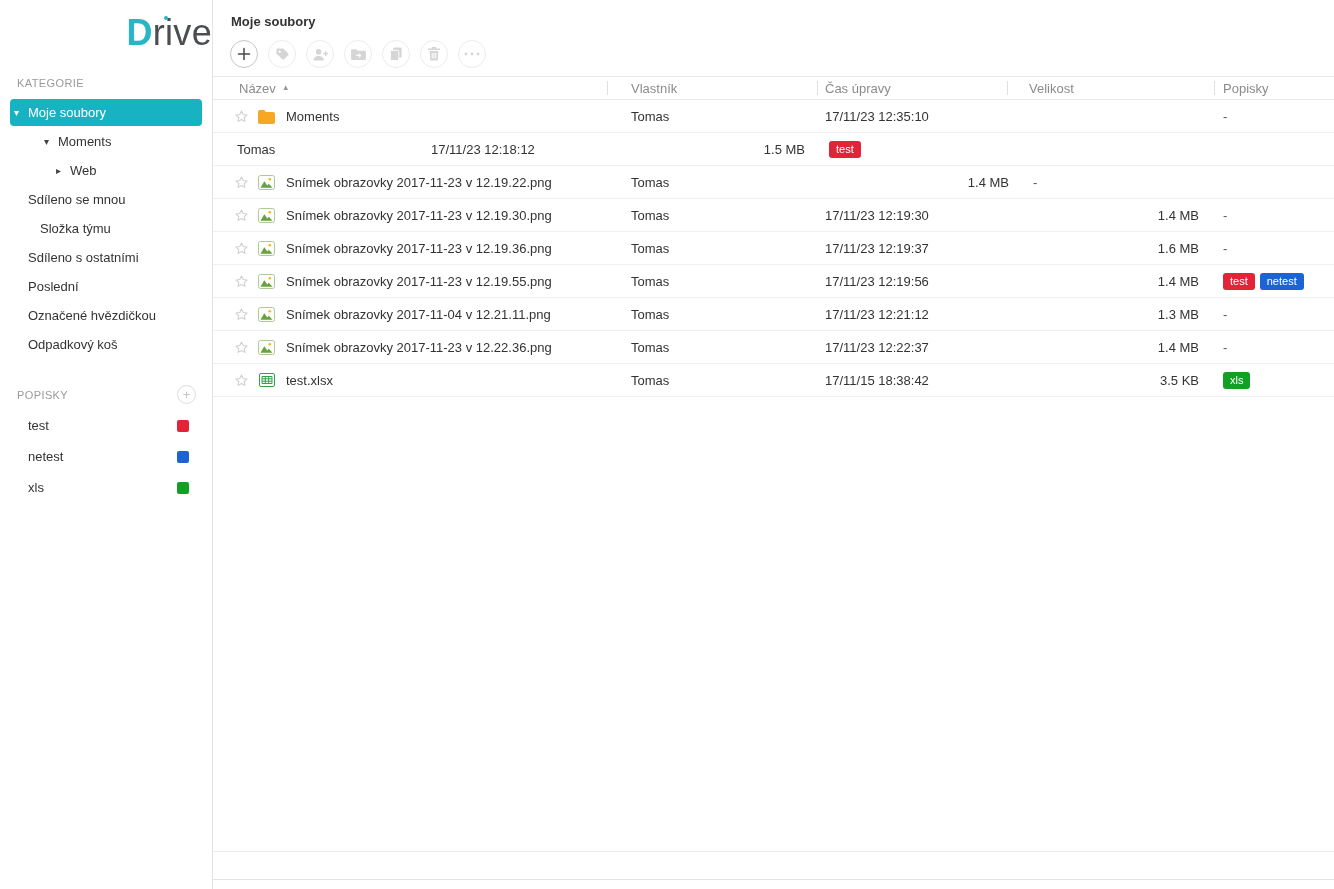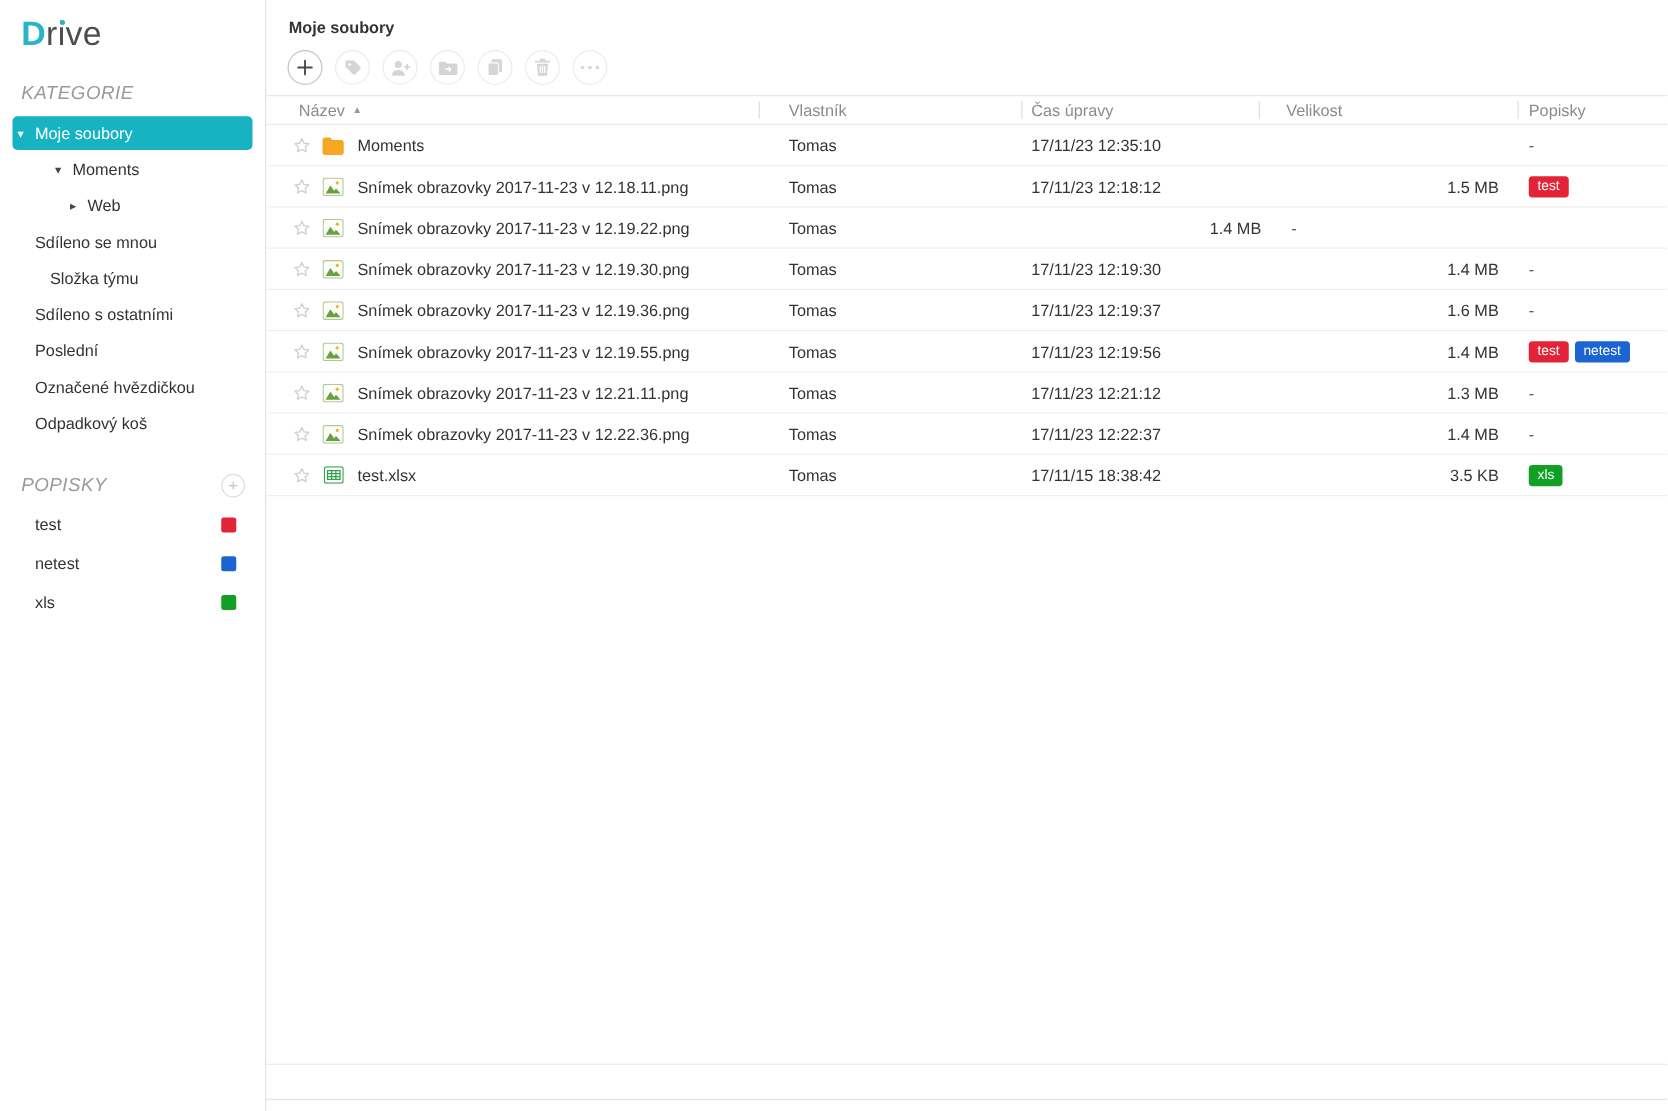--- a/index.html
+++ b/index.html
@@ -4,25 +4,25 @@
 <style>
   * { box-sizing: border-box; }
   html,body { margin:0; padding:0; }
   body {
     width:1334px; height:889px; overflow:hidden;
     font-family:"Liberation Sans", sans-serif;
     background:#fff; display:flex; color:#333;
   }
   
   .sidebar { width:213px; min-width:213px; height:100%; border-right:1px solid #e3e3e3; }
-  .logo { margin:12px 0 12px 17px; font-size:27px; color:#4b4e50; letter-spacing:.3px; user-select:none; }
+  .logo { margin:12px 0 12px 17px; font-size:36px; color:#4b4e50; letter-spacing:.3px; user-select:none;text-align:right; }
   .logo-d { color:#2ab5c6; font-weight:600; }
   .logo-rest { font-weight:400; position:relative; }
   .logo-rest::after { content:''; position:absolute; left:11px; top:3.5px; width:4.6px; height:4.6px; border-radius:50%; background:#2ab5c6; }
-  .section-label { font-size:15px; color:#9a9a9a; letter-spacing:.4px; margin:23px 16px 10px 17px;font-style:italic; }
+  .section-label { font-size:11px; color:#9a9a9a; letter-spacing:.4px; margin:23px 16px 10px 17px; }
   .side-item { height:27px; display:flex; align-items:center; margin:2px 10px; border-radius:4px; font-size:13px; color:#333; cursor:pointer; }
   .ind0 { padding-left:18px; } .ind1 { padding-left:30px; } .ind2 { padding-left:48px; } .ind3 { padding-left:60px; }
   .caret { width:14px; margin-left:-14px; font-size:10px; color:#444; flex:none; text-align:left; }
   .side-item.selected { background:#17b3c3; color:#fff; }
   .side-item.selected .caret { color:#fff; }
   .labels-head { display:flex; align-items:center; justify-content:space-between; margin:27px 16px 6px 17px; }
   .labels-head .section-label { margin:0; }
   .add-label-btn { width:19px; height:19px; border:1px solid #ddd; border-radius:50%; background:#fff; color:#c4c4c4; font-size:13px; line-height:16px; text-align:center; padding:0; cursor:pointer; }
   .label-item { height:31px; display:flex; align-items:center; padding:0 23px 0 28px; font-size:13px; }
   .label-name { flex:1; }
@@ -212,35 +212,20 @@
           <span class="fname">Moments</span>
         </div>
         <div class="cell owner-cell">Tomas</div>
         <div class="cell time-cell">17/11/23 12:35:10</div>
         <div class="cell size-cell"></div>
         <div class="cell labels-cell">
           <span class="dash">-</span>
         </div>
       </div>
       <div class="trow">
-        <div class="cell name-cell">
-          <span class="star">
-            <svg width="15" height="15" viewBox="0 0 24 24">
-              <path d="M12 3.2 l2.7 5.6 6.1.8 -4.5 4.2 1.2 6 -5.5-3 -5.5 3 1.2-6 -4.5-4.2 6.1-.8 Z" fill="none" stroke="#cfcfcf" stroke-width="1.7" stroke-linejoin="round"></path>
-            </svg>
-          </span>
-          <span class="ficon">
-            <svg width="17" height="15" viewBox="0 0 17 15">
-              <rect x="0.5" y="0.5" width="16" height="14" rx="2" fill="#fcfef7" stroke="#aec99b"></rect>
-              <path d="M2.5 12.7 L6.3 6.3 l3 4.2 1.5-1.8 3.7 4 Z" fill="#66a23f"></path>
-              <circle cx="11.8" cy="4.3" r="1.3" fill="#f0b429"></circle>
-            </svg>
-          </span>
-          <span class="fname">Snímek obrazovky 2017-11-23 v 12.18.11.png</span>
-        </div>
         <div class="cell owner-cell">Tomas</div>
         <div class="cell time-cell">17/11/23 12:18:12</div>
         <div class="cell size-cell">1.5 MB</div>
         <div class="cell labels-cell">
           <span class="badge" style="background: rgb(227, 36, 56);">test</span>
         </div>
       </div>
       <div class="trow">
         <div class="cell name-cell">
           <span class="star">
@@ -340,21 +325,21 @@
               <path d="M12 3.2 l2.7 5.6 6.1.8 -4.5 4.2 1.2 6 -5.5-3 -5.5 3 1.2-6 -4.5-4.2 6.1-.8 Z" fill="none" stroke="#cfcfcf" stroke-width="1.7" stroke-linejoin="round"></path>
             </svg>
           </span>
           <span class="ficon">
             <svg width="17" height="15" viewBox="0 0 17 15">
               <rect x="0.5" y="0.5" width="16" height="14" rx="2" fill="#fcfef7" stroke="#aec99b"></rect>
               <path d="M2.5 12.7 L6.3 6.3 l3 4.2 1.5-1.8 3.7 4 Z" fill="#66a23f"></path>
               <circle cx="11.8" cy="4.3" r="1.3" fill="#f0b429"></circle>
             </svg>
           </span>
-          <span class="fname">Snímek obrazovky 2017-11-23 v 12.21.11.png</span>
+          <span class="fname">Snímek obrazovky 2017-11-04 v 12.21.11.png</span>
         </div>
         <div class="cell owner-cell">Tomas</div>
         <div class="cell time-cell">17/11/23 12:21:12</div>
         <div class="cell size-cell">1.3 MB</div>
         <div class="cell labels-cell">
           <span class="dash">-</span>
         </div>
       </div>
       <div class="trow">
         <div class="cell name-cell">

